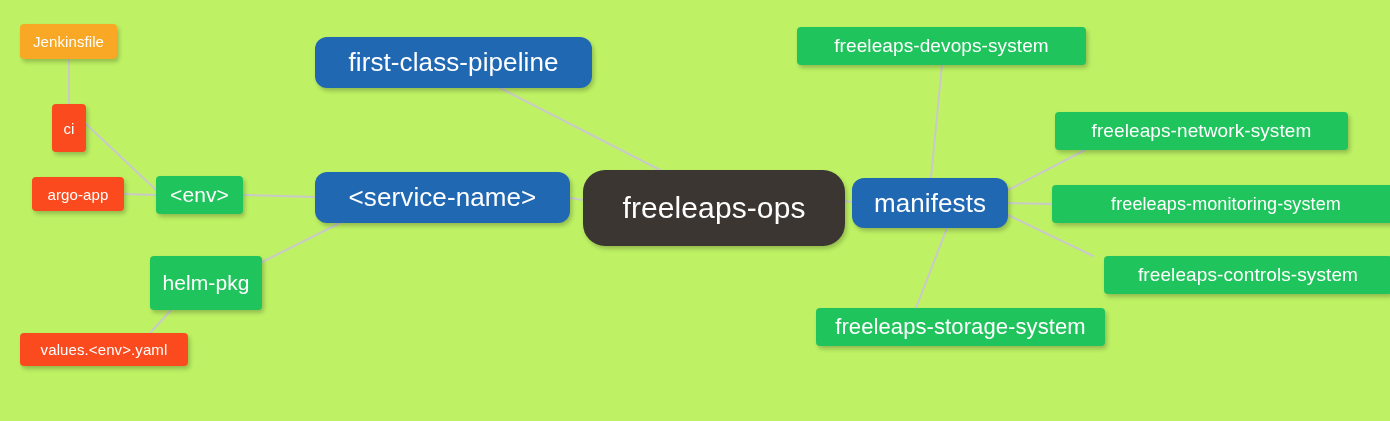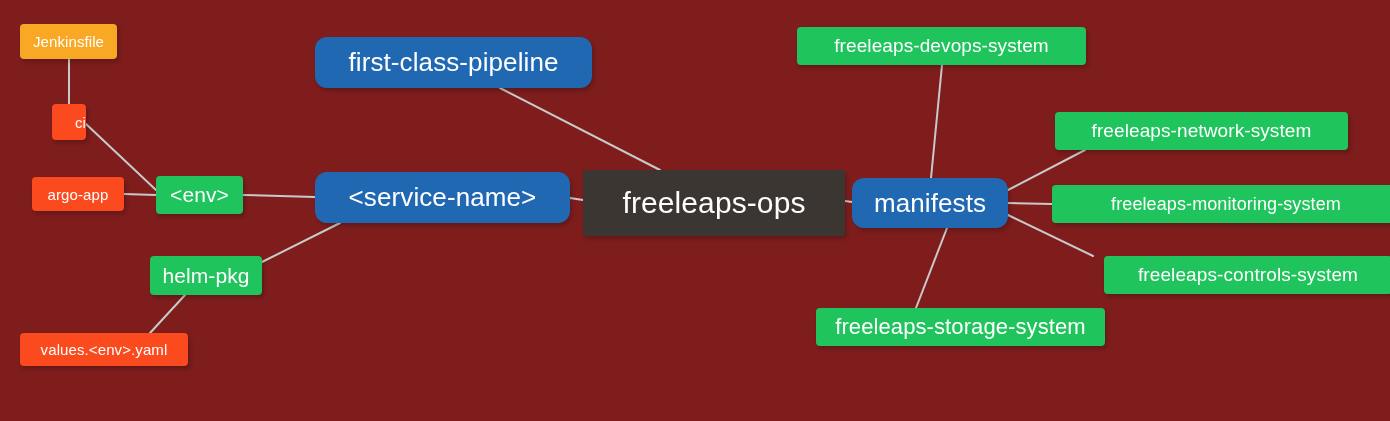--- a/index.html
+++ b/index.html
@@ -4,21 +4,21 @@
 <style>
   html, body {
     margin: 0;
     padding: 0;
     background: #ffffff;
   }
   #canvas {
     position: relative;
     width: 1390px;
     height: 421px;
-    background: #7f1d1d;
+    background: #bef264;
     overflow: hidden;
     font-family: "Liberation Sans", sans-serif;
   }
   #edges {
     position: absolute;
     left: 0;
     top: 0;
     width: 1390px;
     height: 421px;
     pointer-events: none;
@@ -59,42 +59,42 @@
       <line x1="931" y1="178" x2="942" y2="65" stroke="#c9c9c9" stroke-width="2" stroke-linecap="round"></line>
       <line x1="1008" y1="190" x2="1085" y2="150" stroke="#c9c9c9" stroke-width="2" stroke-linecap="round"></line>
       <line x1="1008" y1="203" x2="1052" y2="204" stroke="#c9c9c9" stroke-width="2" stroke-linecap="round"></line>
       <line x1="1008" y1="215" x2="1093" y2="256" stroke="#c9c9c9" stroke-width="2" stroke-linecap="round"></line>
       <line x1="947" y1="228" x2="916" y2="308" stroke="#c9c9c9" stroke-width="2" stroke-linecap="round"></line>
     </svg>
   <div id="nodes">
       <div class="node n-orange" style="left: 20px; top: 24px; width: 97px; height: 35px; font-size: 15px;">
         <span>Jenkinsfile</span>
       </div>
-      <div class="node n-red" style="left: 52px; top: 104px; width: 34px; height: 36px; font-size: 15px; justify-content: flex-end;">
+      <div class="node n-red" style="left: 52px; top: 104px; width: 34px; height: 48px; font-size: 15px;">
         <span>ci</span>
       </div>
       <div class="node n-red" style="left: 32px; top: 177px; width: 92px; height: 34px; font-size: 15px;">
         <span>argo-app</span>
       </div>
       <div class="node n-green" style="left: 156px; top: 176px; width: 87px; height: 38px; font-size: 21px;">
         <span>&lt;env&gt;</span>
       </div>
-      <div class="node n-green" style="left: 150px; top: 256px; width: 112px; height: 39px; font-size: 21px;">
+      <div class="node n-green" style="left: 150px; top: 256px; width: 112px; height: 54px; font-size: 21px;">
         <span>helm-pkg</span>
       </div>
       <div class="node n-red" style="left: 20px; top: 333px; width: 168px; height: 33px; font-size: 15px;">
         <span>values.&lt;env&gt;.yaml</span>
       </div>
       <div class="node n-blue" style="left: 315px; top: 37px; width: 277px; height: 51px; font-size: 26px;">
         <span>first-class-pipeline</span>
       </div>
       <div class="node n-blue" style="left: 315px; top: 172px; width: 255px; height: 51px; font-size: 26px;">
         <span>&lt;service-name&gt;</span>
       </div>
-      <div class="node n-root" style="left: 583px; top: 170px; width: 262px; height: 66px; font-size: 30px;">
+      <div class="node n-root" style="left: 583px; top: 170px; width: 262px; height: 76px; font-size: 30px; border-radius: 22px;">
         <span>freeleaps-ops</span>
       </div>
       <div class="node n-blue" style="left: 852px; top: 178px; width: 156px; height: 50px; font-size: 26px;">
         <span>manifests</span>
       </div>
       <div class="node n-green" style="left: 797px; top: 27px; width: 289px; height: 38px; font-size: 19px;">
         <span>freeleaps-devops-system</span>
       </div>
       <div class="node n-green" style="left: 1055px; top: 112px; width: 293px; height: 38px; font-size: 19px;">
         <span>freeleaps-network-system</span>

